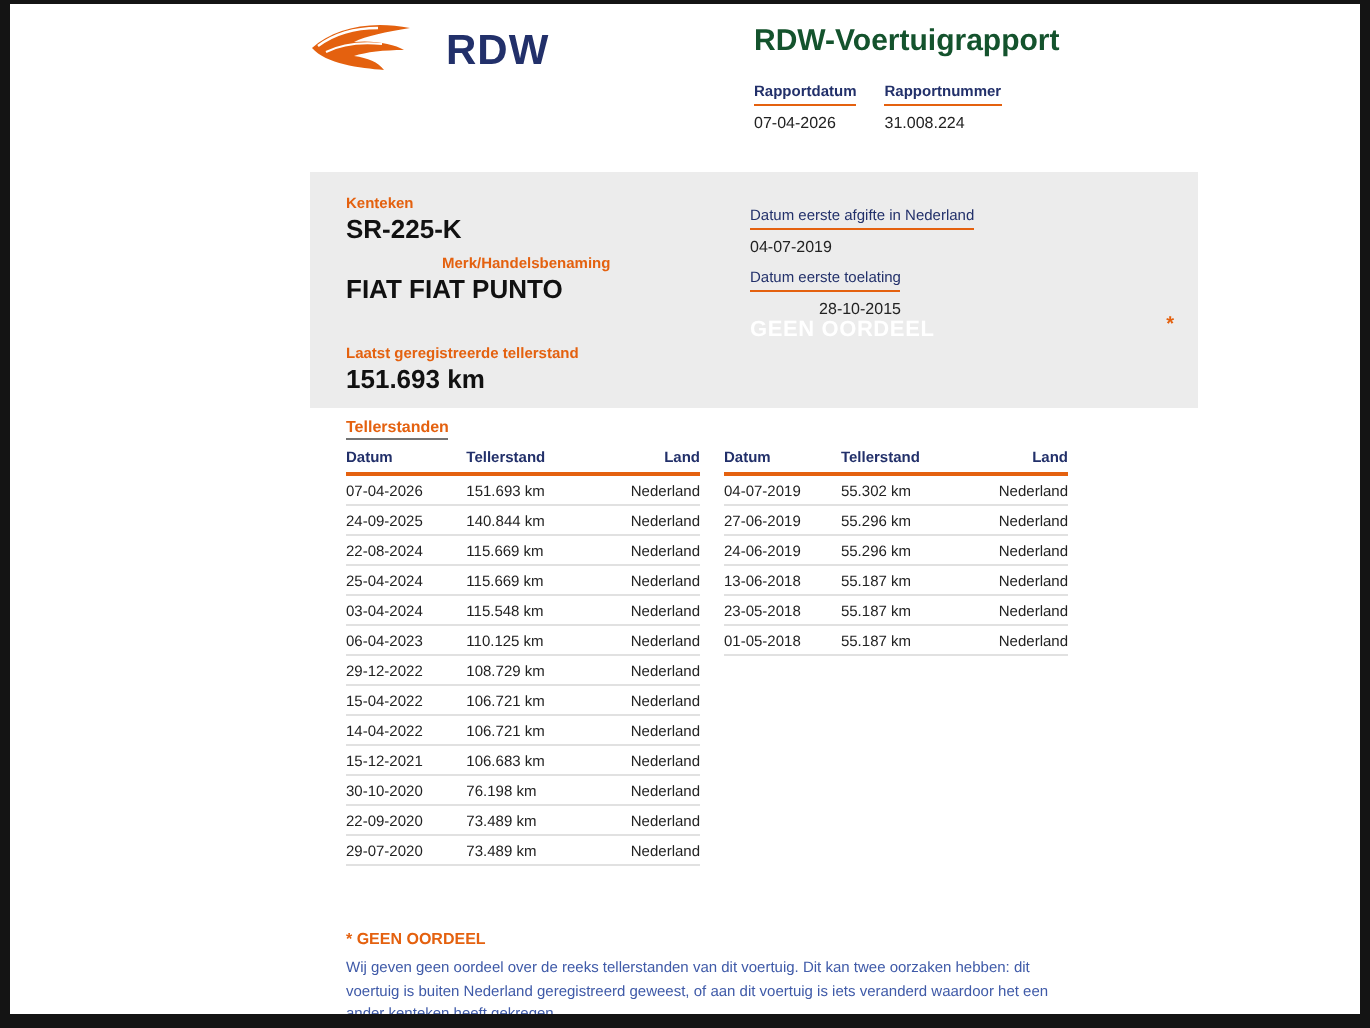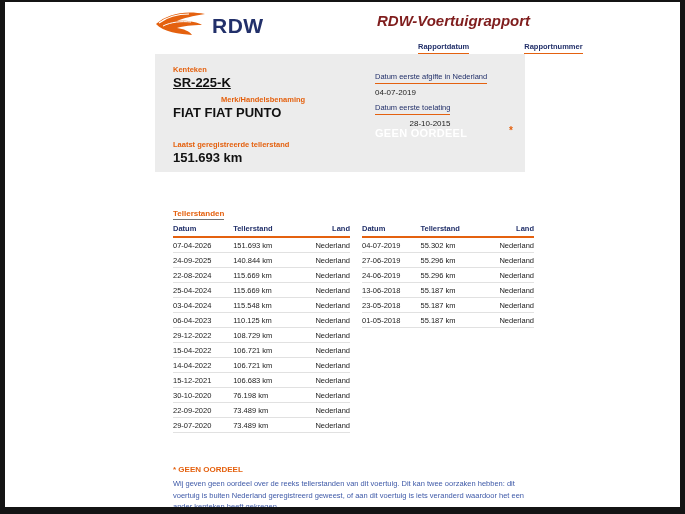--- a/index.html
+++ b/index.html
@@ -7,30 +7,30 @@
     width:685px; height:514px; background:#141414; overflow:hidden;
     font-family:"Liberation Sans", sans-serif;
   }
   .page {
     position:absolute; left:5px; top:2px; right:5px; bottom:7px;
     background:#ffffff; overflow:hidden;
   }
   .abs { position:absolute; }
 
   
-  .logo { left:150px; top:8px; display:flex; align-items:center; gap:5px; }
+  .logo { left:150px; top:8px; display:flex; align-items:center; gap:16px; }
   .logo-text { font-size:21px; font-weight:bold; color:#22306a; letter-spacing:0.5px; }
-  .doc-title { left:372px; top:10px; font-size:15px; font-weight:bold; color:#7f1d1d;font-style:italic; }
+  .doc-title { left:372px; top:10px; font-size:15px; font-weight:bold; color:#14532d; }
   .report-meta { left:372px; top:33px; display:flex; gap:14px; }
   .meta-label { display:inline-block; font-size:7.5px; font-weight:bold; color:#22306a;
-                padding-bottom:2px; border-bottom:1.5px solid #e4610f;margin-left:41px; }
+                padding-bottom:2px; border-bottom:1.5px solid #e4610f; }
   .meta-value { font-size:8px; color:#222; margin-top:4px; }
 
   
-  .summary-box { left:150px; top:52px; width:370px; height:118px; background:#ececec; }
+  .summary-box { left:150px; top:84px; width:444px; height:118px; background:#ececec; }
   .o-label { font-size:7.5px; font-weight:bold; color:#e4610f; }
   .b-label { display:inline-block; font-size:7.5px; font-weight:normal; color:#22306a;
              padding-bottom:2px; border-bottom:1.5px solid #e4610f; }
   .big-value { font-size:13px; font-weight:600; color:#111; }
   .sm-value { font-size:8px; color:#222; }
   .oordeel { font-size:11px; font-weight:bold; color:#ffffff; letter-spacing:0.3px; }
   .oordeel-star { font-size:10px; font-weight:bold; color:#e4610f; }
 
   
   .section-title { left:168px; top:207px; font-size:8px; font-weight:bold; color:#e4610f;
@@ -74,21 +74,21 @@
       <div class="meta-value">07-04-2026</div>
     </div>
     <div>
       <span class="meta-label">Rapportnummer</span>
       <div class="meta-value">31.008.224</div>
     </div>
   </div>
 
   <div class="abs summary-box">
     <div class="abs o-label" style="left:18px; top:11px;">Kenteken</div>
-    <div class="abs big-value" style="left:18px; top:21px;text-decoration:underline;">SR-225-K</div>
+    <div class="abs big-value" style="left:18px; top:21px;">SR-225-K</div>
 
     <div class="abs o-label" style="left:18px; top:41px;padding-left:48px;">Merk/Handelsbenaming</div>
     <div class="abs big-value" style="left:18px; top:51px;">FIAT FIAT PUNTO</div>
 
     <div class="abs o-label" style="left:18px; top:86px;">Laatst geregistreerde tellerstand</div>
     <div class="abs big-value" style="left:18px; top:96px;">151.693 km</div>
 
     <div class="abs" style="left:220px; top:11px;">
       <span class="b-label">Datum eerste afgifte in Nederland</span>
       <div class="sm-value" style="margin-top:4px;">04-07-2019</div>

